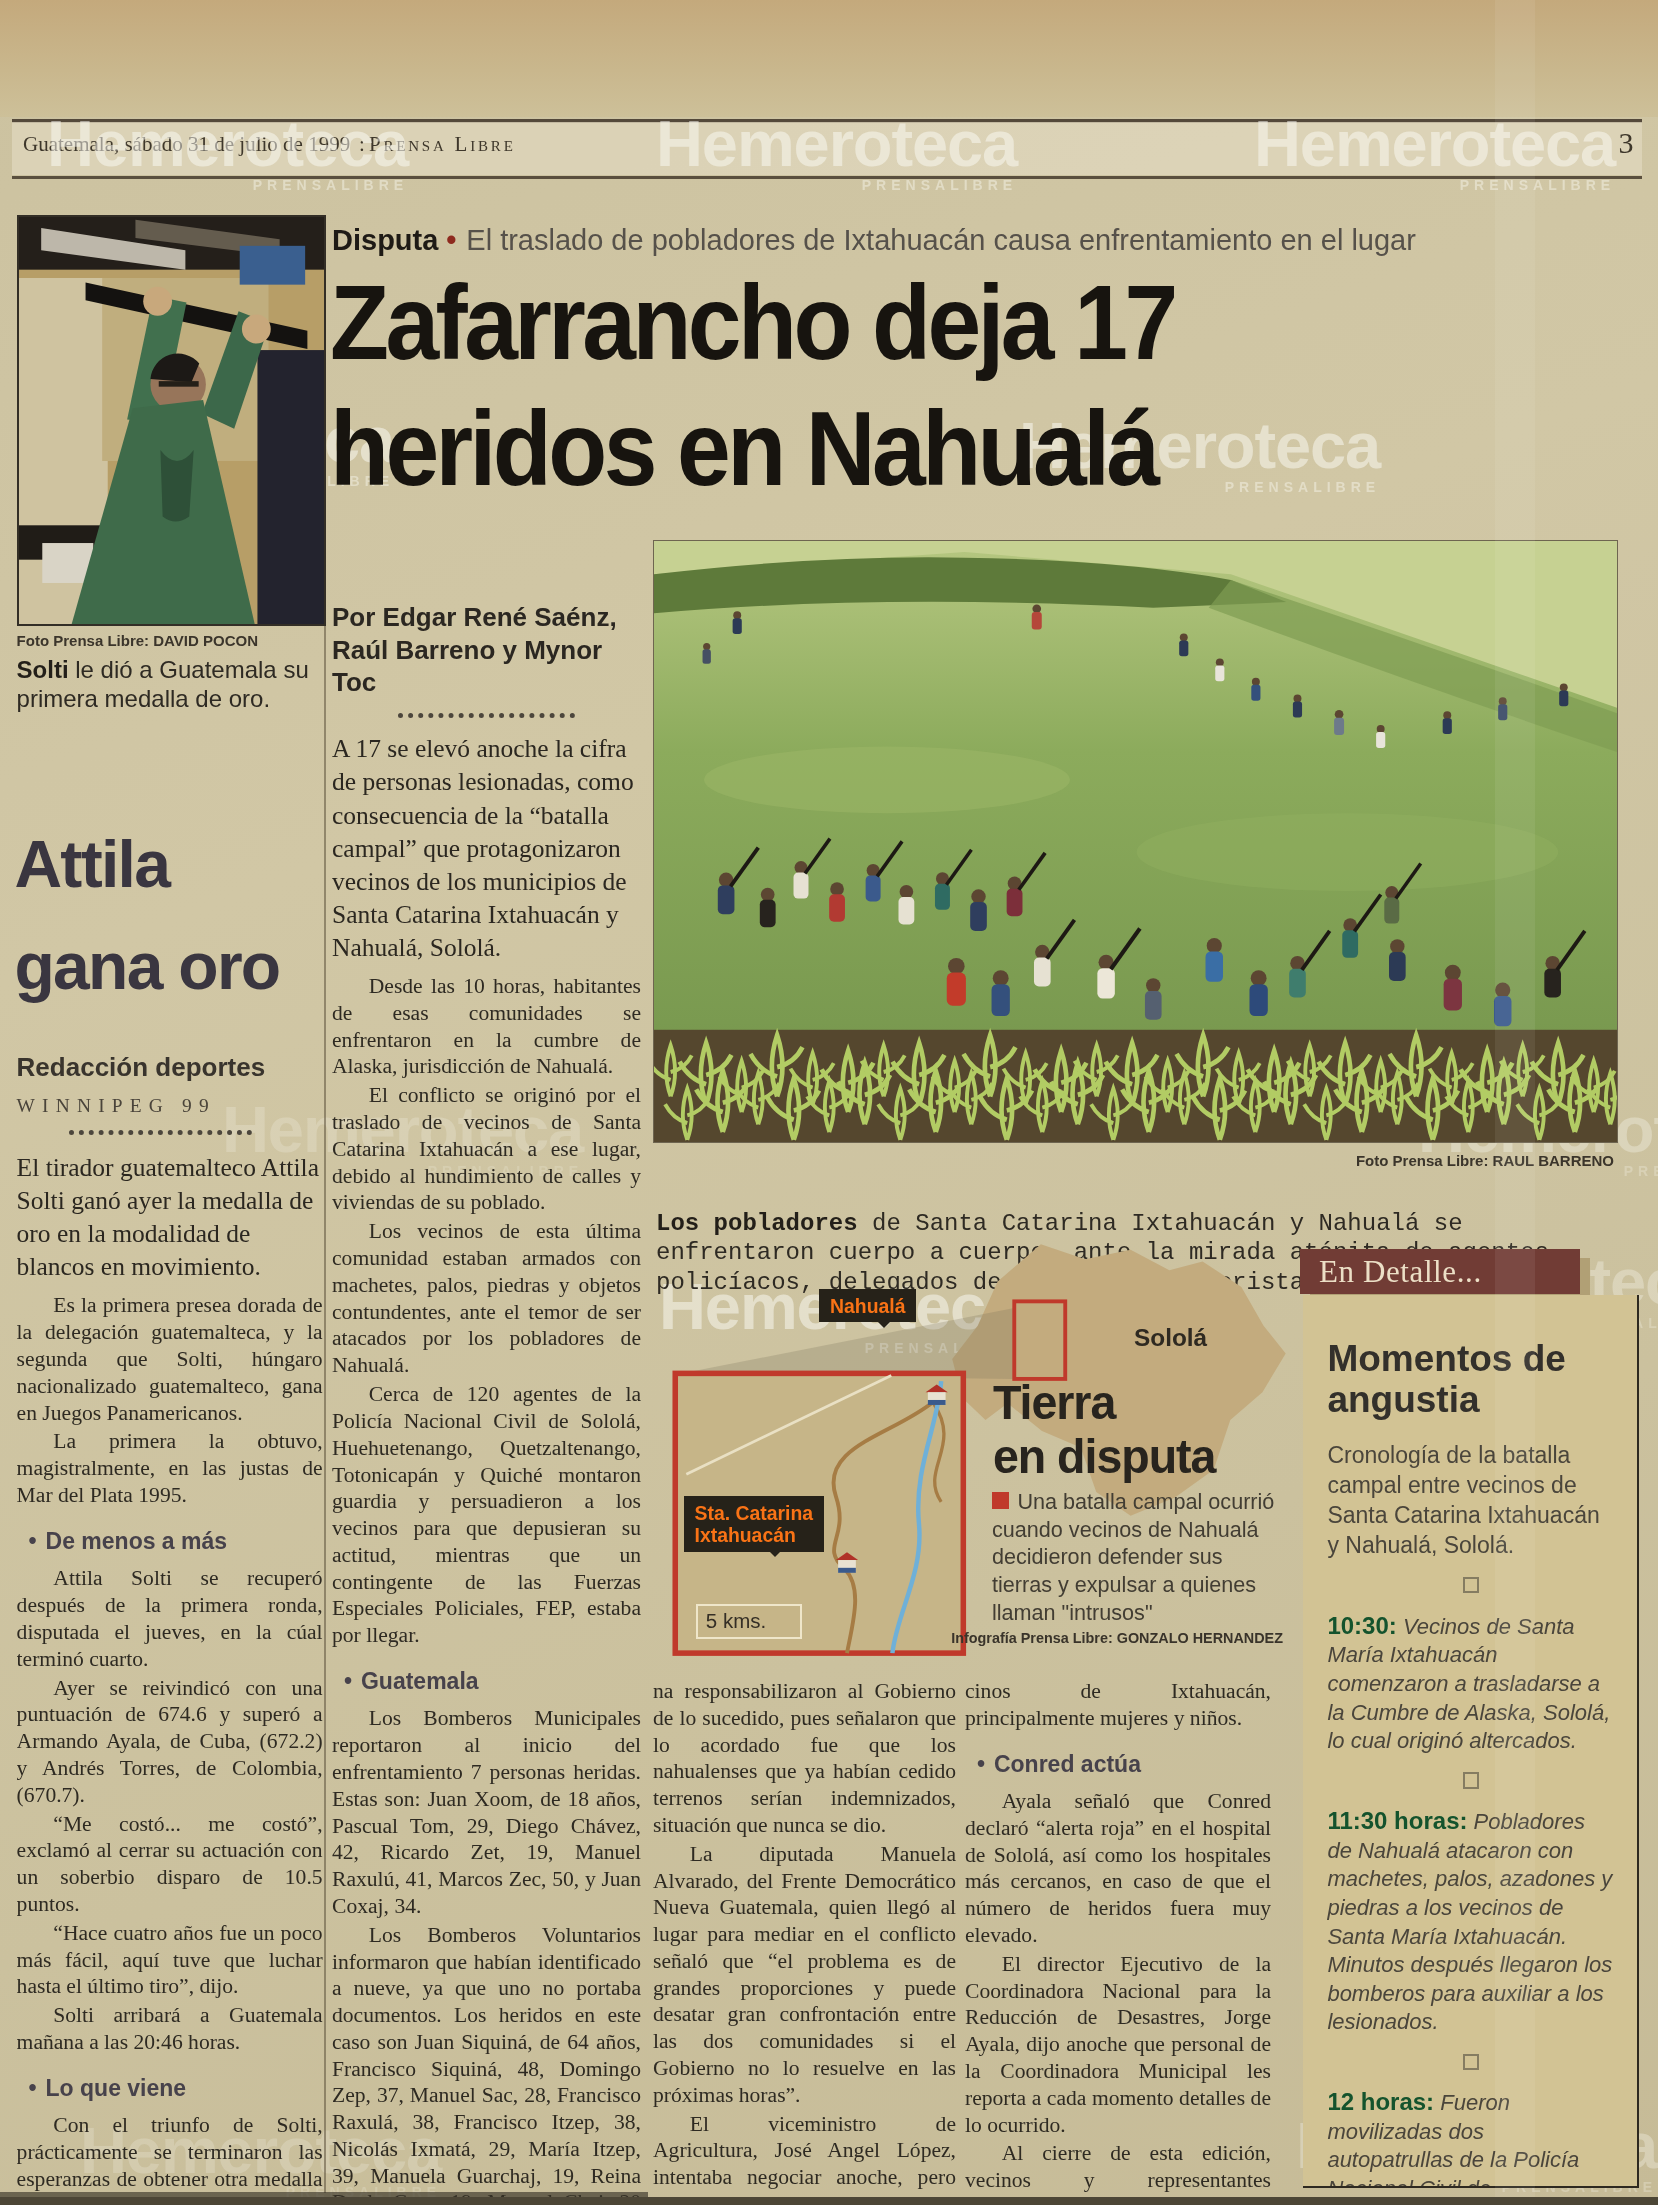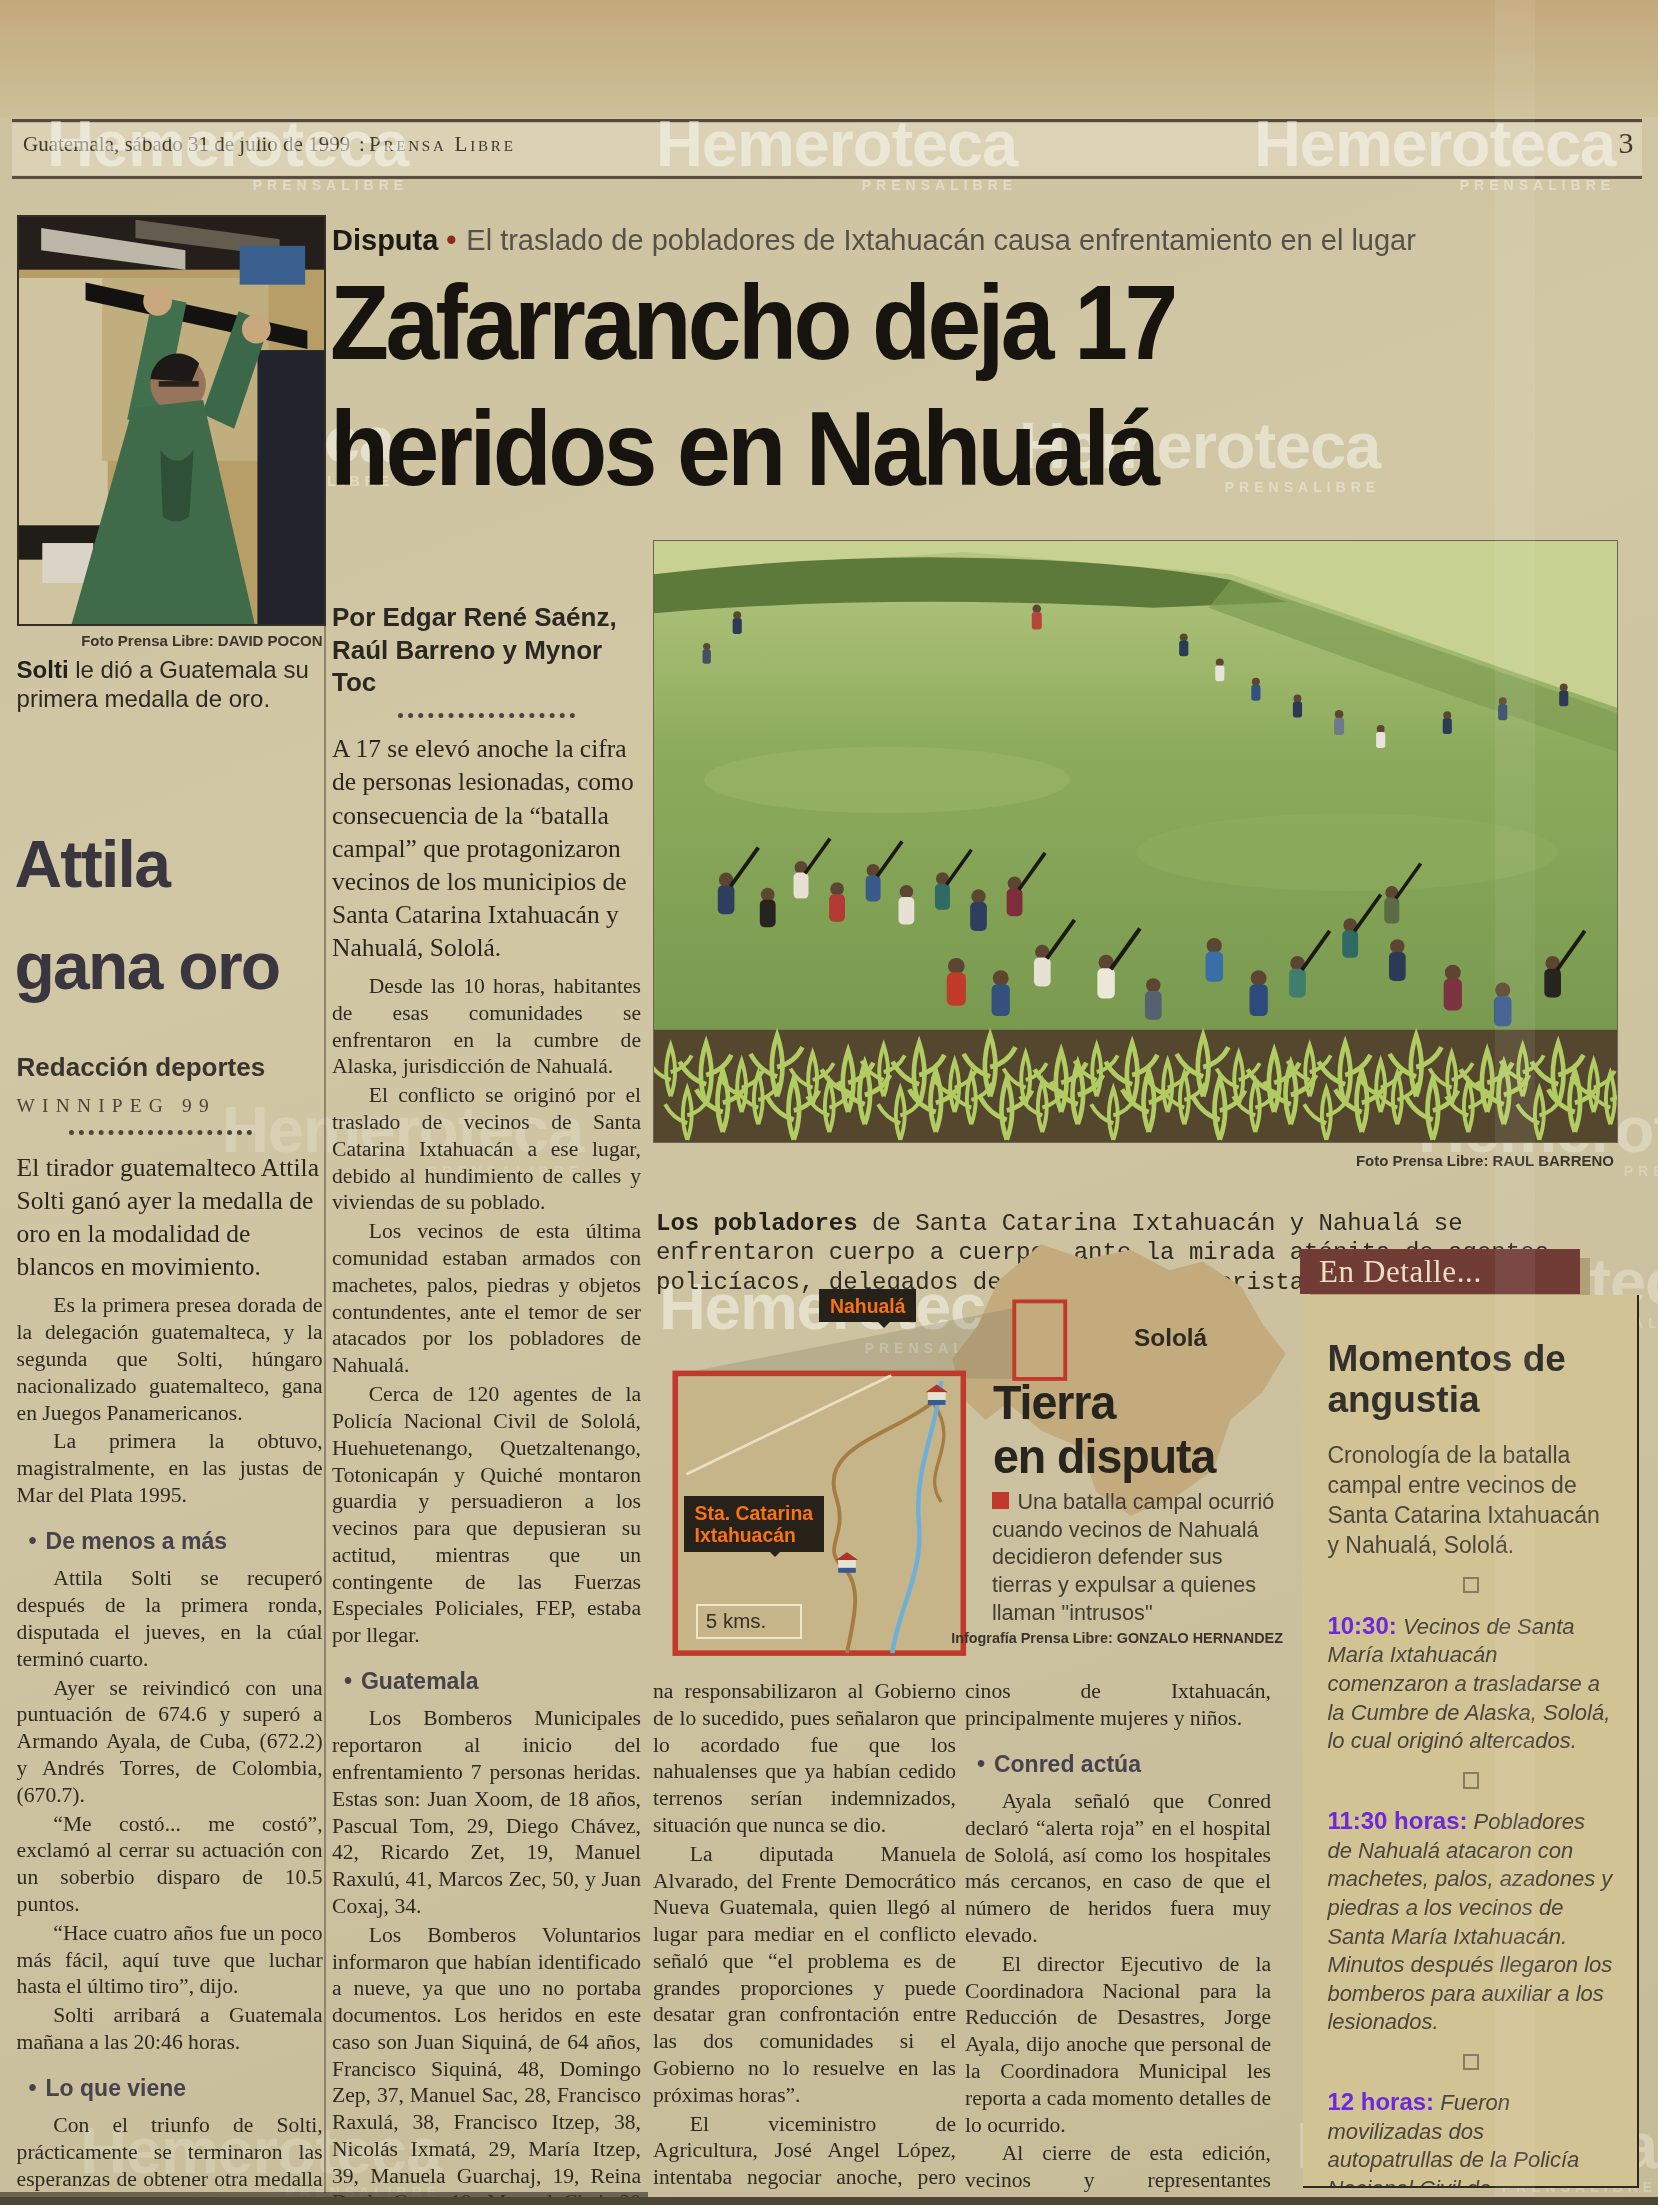--- a/index.html
+++ b/index.html
@@ -33,21 +33,21 @@
   .p,.cont{font:21.6px/1.24 "Liberation Serif",serif;color:#2e2a22;text-align:justify;margin:0 0 2.2px 0;}
   .p{text-indent:1.7em;}
   .lede{font:25.5px/1.3 "Liberation Serif",serif;color:#2b2720;margin:0 0 8.9px 0;}
   .subhead{font:bold 23px/1.2 "Liberation Sans",sans-serif;color:#47424b;margin:19px 0 10px 12px;}
   .sub-bullet{margin-right:8.9px;}
   .dots{border-top:5px dotted #4c463c;width:177px;margin:14.4px auto;}
   
   .photo-left{position:absolute;left:16.6px;top:215px;width:309px;height:411px;border:2.2px solid #332e26;box-sizing:border-box;background:#b79e67;}
   .photo-left svg{display:block;width:100%;height:100%;}
   .credit{font:bold 15px "Liberation Sans",sans-serif;color:#3b352b;}
-  .credit-left{position:absolute;left:16.6px;top:632px;width:306px;text-align:right;}
+  .credit-left{position:absolute;left:16.6px;top:632px;width:306px;text-align:left;}
   .caption{font:24px/1.22 "Liberation Sans",sans-serif;color:#2e2a23;}
   .caption b{font-weight:bold;color:#231f19;}
   .caption-left{position:absolute;left:16.6px;top:655px;width:303px;}
   .attila{position:absolute;left:14.4px;top:813px;width:313px;font:bold 66px/1.55 "Liberation Sans",sans-serif;
           letter-spacing:-1.7px;color:#3a3640;}
   .redaccion{position:absolute;left:16.6px;top:1052px;font:bold 26px "Liberation Sans",sans-serif;color:#39342d;}
   .dateline{position:absolute;left:16.6px;top:1095px;font:19.4px "Liberation Serif",serif;letter-spacing:7.2px;color:#4a443a;}
   .dots-left{position:absolute;left:69px;top:1130px;width:183px;border-top:5px dotted #4c463c;}
   .leftflow{position:absolute;left:16.6px;top:1151px;width:306px;height:1047px;overflow:hidden;}
   
@@ -86,21 +86,21 @@
   
   .sb-shadow{position:absolute;left:1310px;top:1258px;width:280px;height:47px;background:#b1a075;}
   .sb-bar{position:absolute;left:1300px;top:1249px;width:280px;height:45px;background:#713c35;
           font:31px/45px "Liberation Serif",serif;color:#ecdfc6;padding-left:19px;box-sizing:border-box;letter-spacing:0.6px;}
   .sb-box{position:absolute;left:1303px;top:1295px;width:336px;height:893px;background:#d2c394;
           border-right:2.8px solid #2e2920;border-bottom:2.2px solid #2e2920;box-sizing:border-box;
           padding:22px 23px 11px 24.4px;overflow:hidden;}
   .sb-title{font:bold 37px/1.12 "Liberation Sans",sans-serif;color:#33302b;margin:21px 0 20px 0;}
   .sb-intro{font:23px/1.3 "Liberation Sans",sans-serif;color:#4a453b;}
   .sb-entry{font:italic 22px/1.3 "Liberation Sans",sans-serif;color:#4a453b;margin:0;}
-  .sb-entry b{font-style:normal;font-size:24px;color:#6d28d9;}
+  .sb-entry b{font-style:normal;font-size:24px;color:#14532d;}
   .sq-divider{width:12.2px;height:12.2px;border:2.2px solid #857c61;margin:16.6px auto;}
 </style>
 </head>
 <body>
 
 <div class="page">
   <div class="top-strip"></div>
 
   <div class="rule-top"></div>
   <div class="mast-band"></div>

